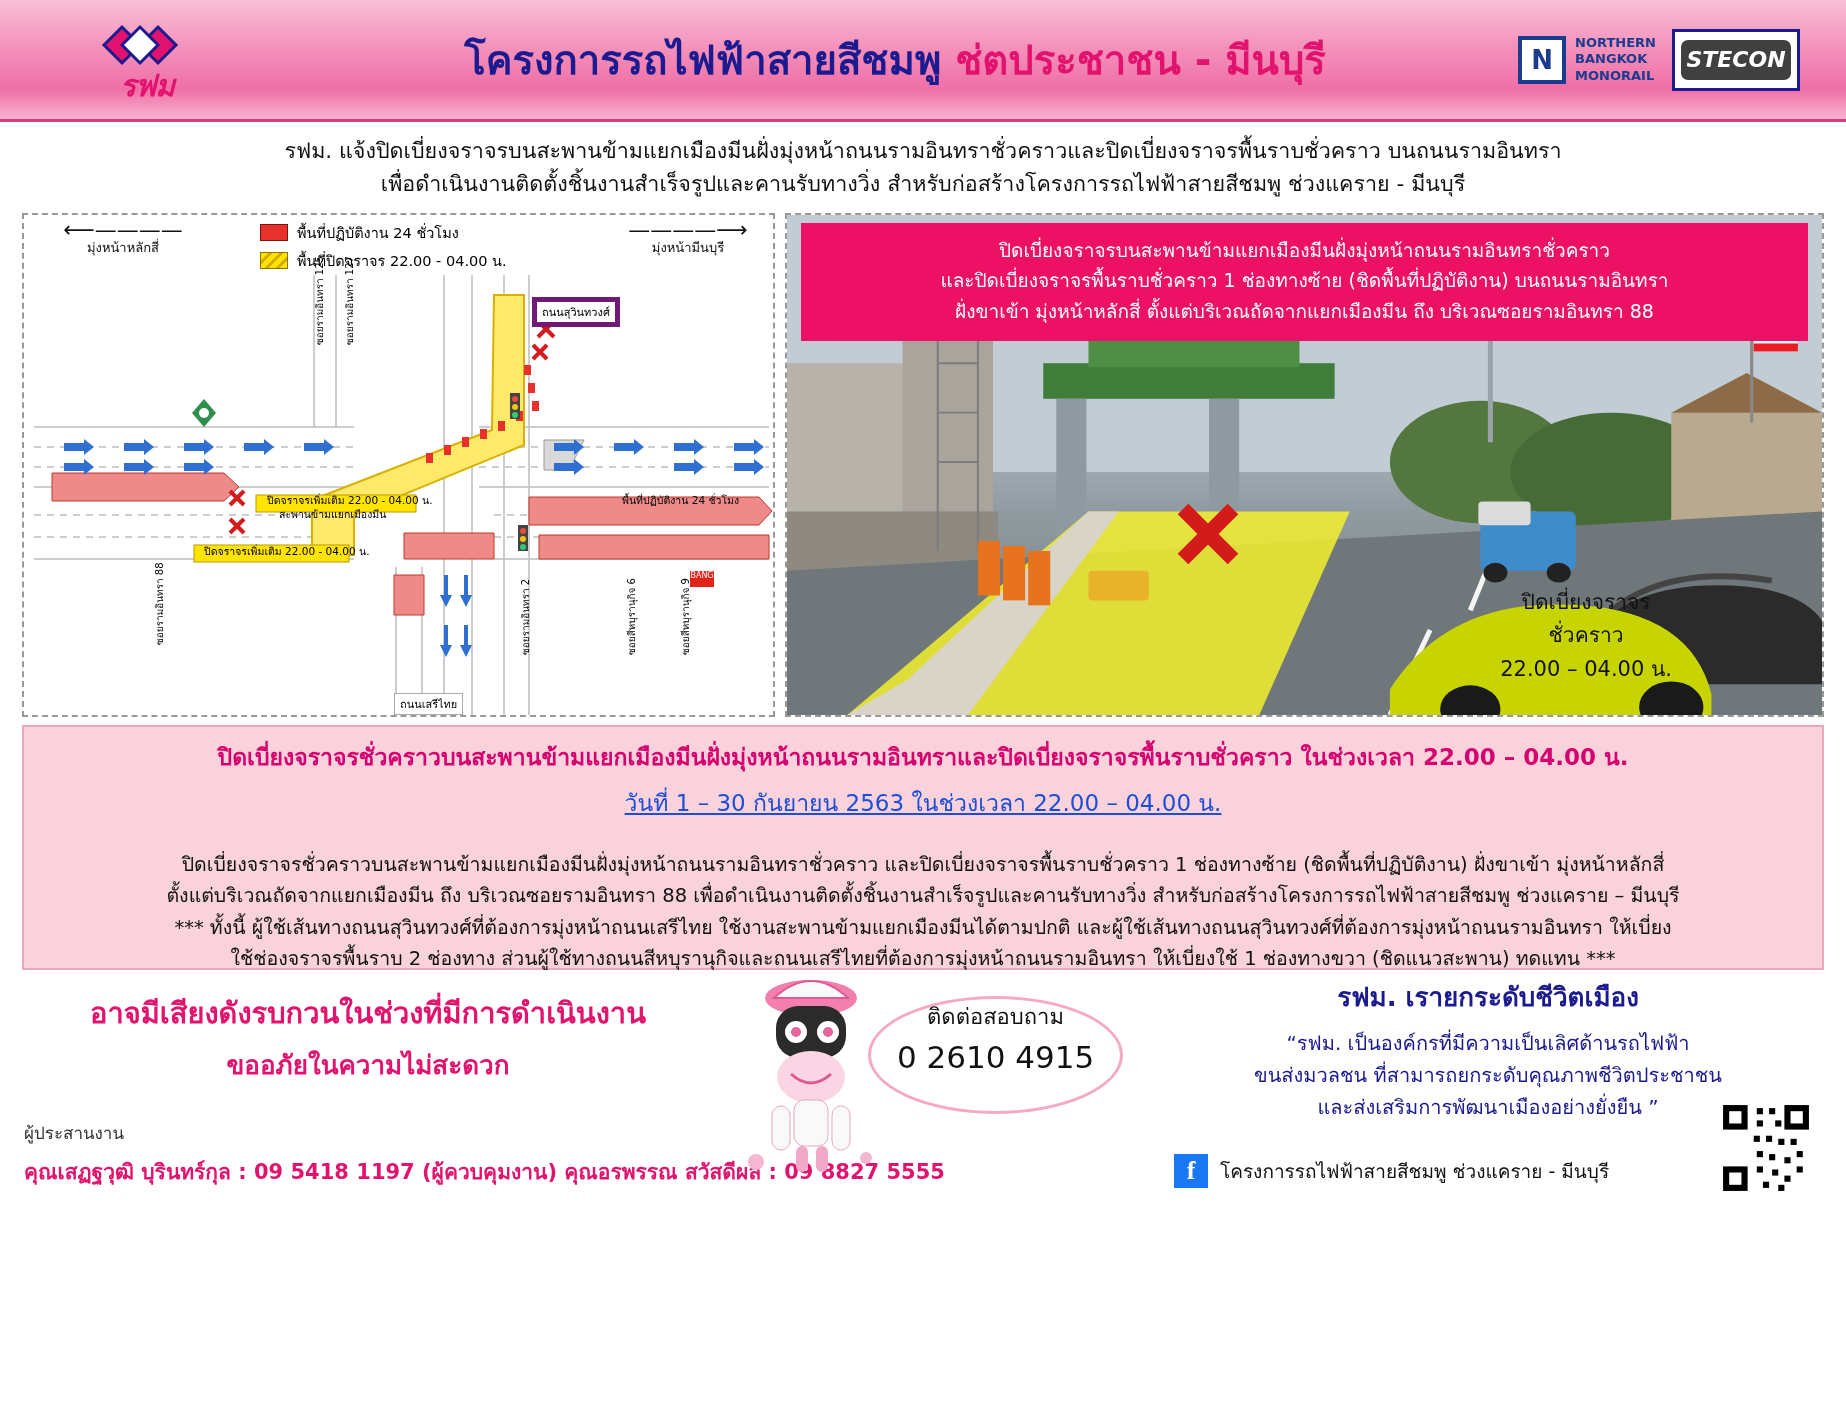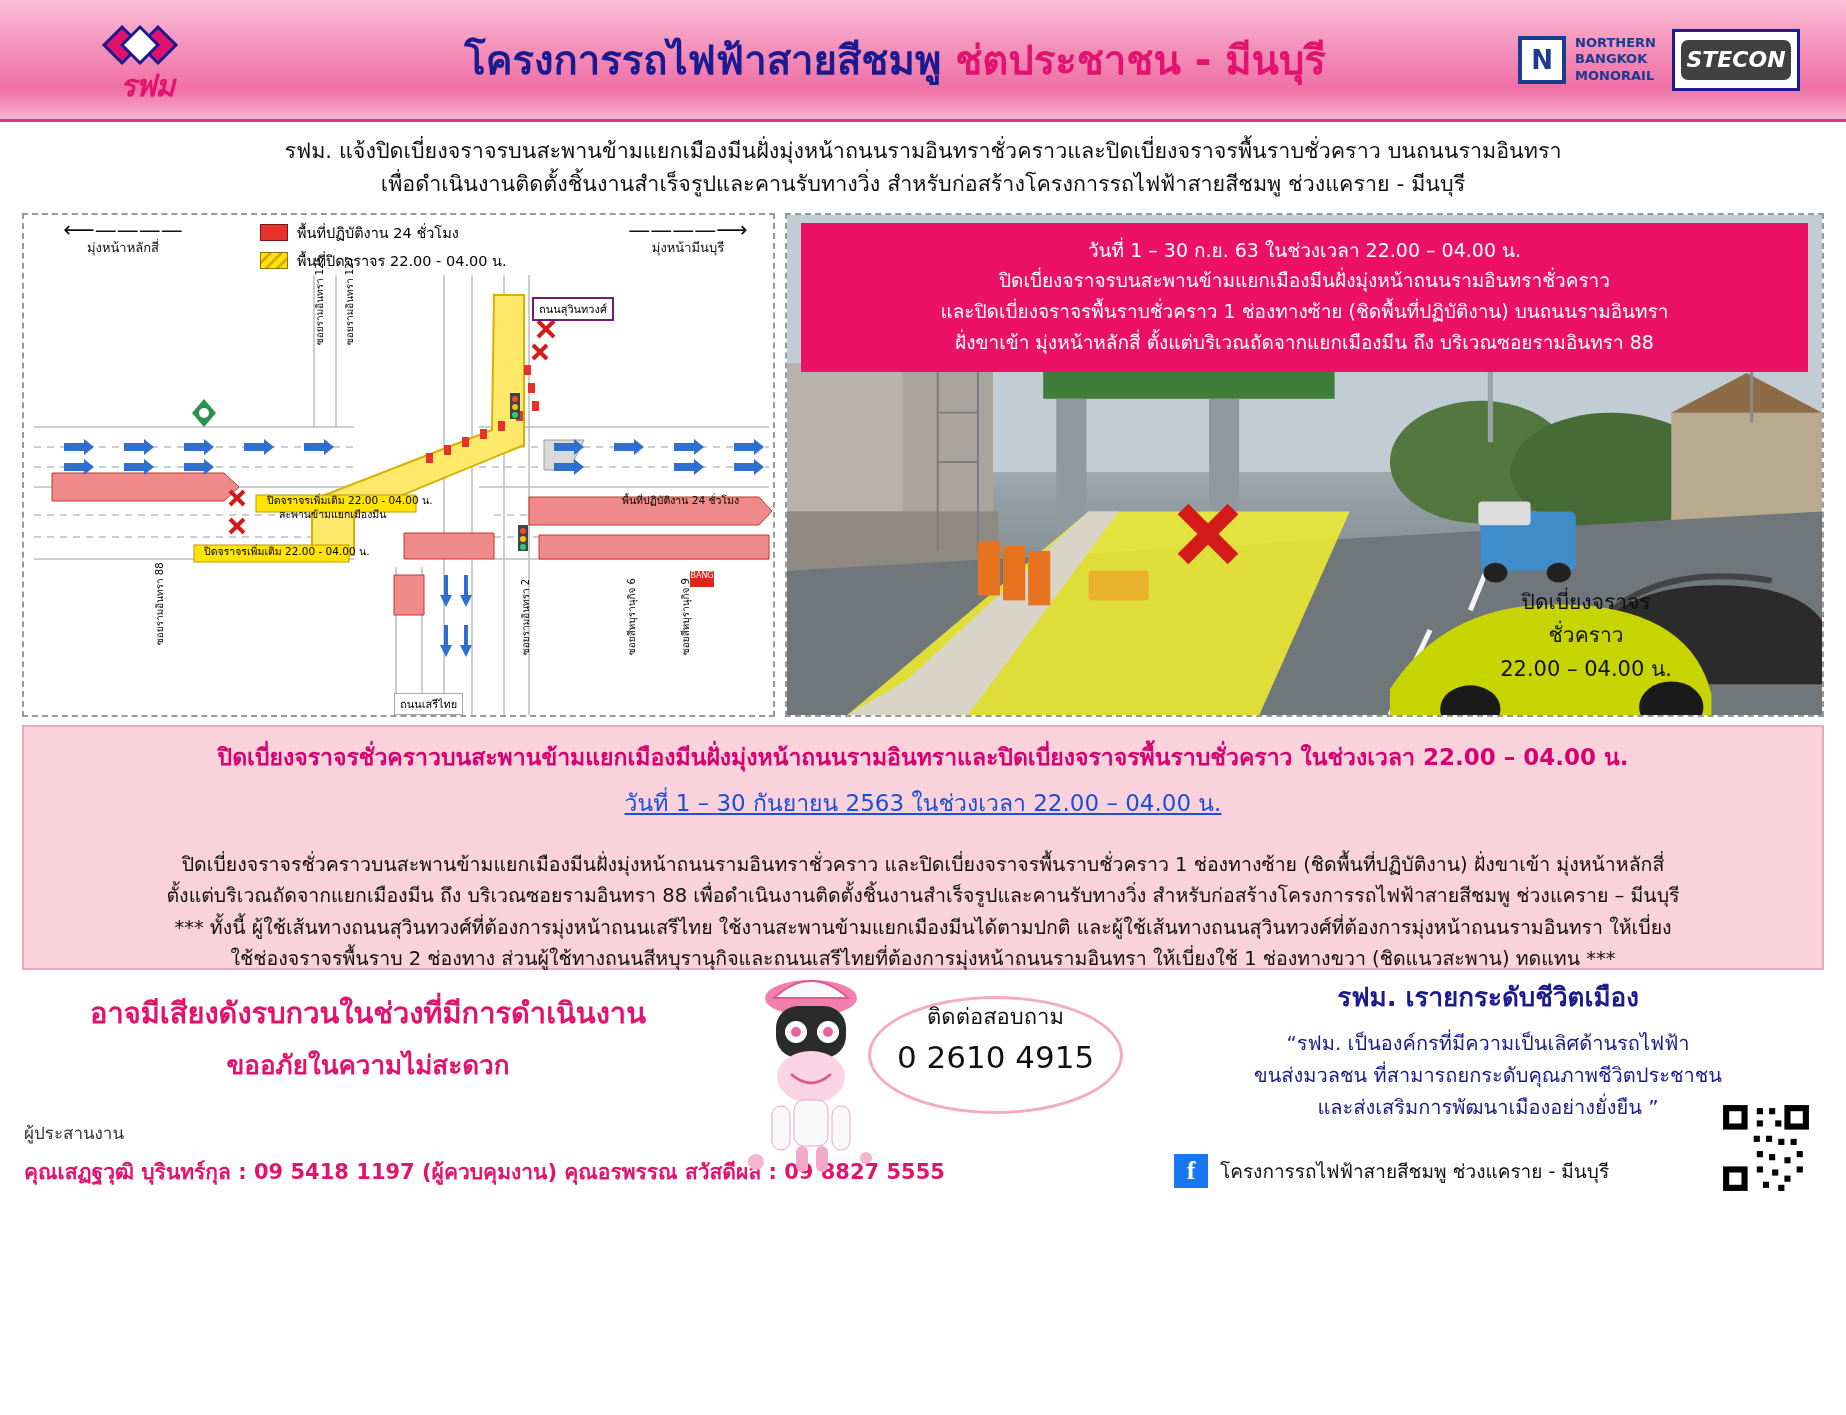--- a/index.html
+++ b/index.html
@@ -367,21 +367,21 @@
       <g>
         <polygon points="180,184 192,198 180,212 168,198" fill="#2f8f4e"></polygon>
         <circle cx="180" cy="198" r="5" fill="#fff"></circle>
       </g>
 
       <g font-family="DejaVu Sans" font-size="10.5" fill="#111">
         <text x="255" y="280"></text>
       </g>
     </svg>
 
-    <div style="position:absolute;left:508px;top:82px;font-size:11px;background:#fff;border:2px solid #701a75;padding:1px 5px;">ถนนสุวินทวงศ์</div>
+    <div style="position:absolute;left:508px;top:82px;font-size:11px;background:#fff;border:5px solid #701a75;padding:1px 5px;">ถนนสุวินทวงศ์</div>
     <div style="position:absolute;left:370px;top:478px;font-size:11px;background:#fff;border:1px solid #aaa;padding:1px 5px;">ถนนเสรีไทย</div>
     <div style="position:absolute;left:243px;top:277px;font-size:10.5px;">ปิดจราจรเพิ่มเติม 22.00 - 04.00 น.</div>
     <div style="position:absolute;left:255px;top:291px;font-size:10.5px;">สะพานข้ามแยกเมืองมีน</div>
     <div style="position:absolute;left:180px;top:328px;font-size:10.5px;">ปิดจราจรเพิ่มเติม 22.00 - 04.00 น.</div>
     <div style="position:absolute;left:598px;top:277px;font-size:10.5px;">พื้นที่ปฏิบัติงาน 24 ชั่วโมง</div>
     <div style="position:absolute;left:288px;top:130px;font-size:10px;transform:rotate(-90deg);transform-origin:left top;">ซอยรามอินทรา 125</div>
     <div style="position:absolute;left:318px;top:130px;font-size:10px;transform:rotate(-90deg);transform-origin:left top;">ซอยรามอินทรา 127</div>
     <div style="position:absolute;left:128px;top:430px;font-size:10px;transform:rotate(-90deg);transform-origin:left top;">ซอยรามอินทรา 88</div>
     <div style="position:absolute;left:494px;top:440px;font-size:10px;transform:rotate(-90deg);transform-origin:left top;">ซอยรามอินทรา 2</div>
     <div style="position:absolute;left:600px;top:440px;font-size:10px;transform:rotate(-90deg);transform-origin:left top;">ซอยสีหบุรานุกิจ 6</div>
@@ -448,21 +448,20 @@
         <line x1="960" y1="110" x2="960" y2="210" stroke="#888" stroke-width="3"></line>
         <rect x="962" y="112" width="44" height="26" fill="#ed1c24"></rect>
         <rect x="962" y="120" width="44" height="10" fill="#fff"></rect>
 
         <path d="M700,60 q0,-40 60,-40" fill="none" stroke="#9aa3a9" stroke-width="5"></path>
         <line x1="700" y1="60" x2="700" y2="230" stroke="#9aa3a9" stroke-width="5"></line>
       </svg>
     </div>
 
     <div class="pink-box">
-      <div>วันที่ 1 – 30 ก.ย. 63 ในช่วงเวลา 22.00 – 04.00 น.</div>
       <div>ปิดเบี่ยงจราจรบนสะพานข้ามแยกเมืองมีนฝั่งมุ่งหน้าถนนรามอินทราชั่วคราว</div>
       <div>และปิดเบี่ยงจราจรพื้นราบชั่วคราว 1 ช่องทางซ้าย (ชิดพื้นที่ปฏิบัติงาน) บนถนนรามอินทรา</div>
       <div>ฝั่งขาเข้า มุ่งหน้าหลักสี่ ตั้งแต่บริเวณถัดจากแยกเมืองมีน ถึง บริเวณซอยรามอินทรา 88</div>
     </div>
 
     <svg class="big-x" viewBox="0 0 66 66">
       <g stroke="#d41b1b" stroke-width="15" stroke-linecap="butt">
         <line x1="8" y1="8" x2="58" y2="58"></line>
         <line x1="58" y1="8" x2="8" y2="58"></line>
       </g>

